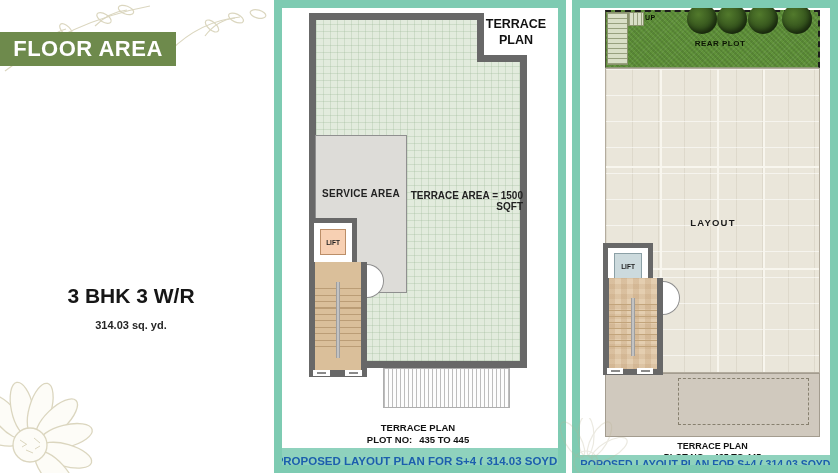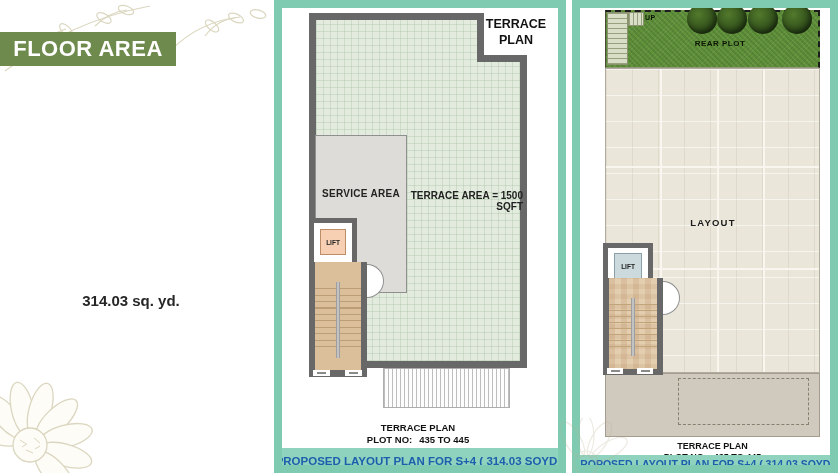--- a/index.html
+++ b/index.html
@@ -5,21 +5,21 @@
   html,body{margin:0;padding:0;background:#fff;}
   body{font-family:"Liberation Sans",sans-serif;}
   .stage{position:relative;width:840px;height:473px;overflow:hidden;background:#fff;}
 
   
   .olive-banner{position:absolute;left:0;top:32px;width:176px;height:34px;background:#6e8a4c;
     display:flex;align-items:center;justify-content:center;z-index:2;}
   .olive-banner span{color:#fff;font-weight:bold;font-size:22px;letter-spacing:.5px;}
   .unit-info{position:absolute;left:6px;top:283px;width:250px;text-align:center;color:#161616;z-index:2;}
   .unit-line{font-size:21px;font-weight:bold;line-height:1.28;}
-  .unit-area{font-size:15px;font-weight:bold;margin-top:9px;color:#262626;}
+  .unit-area{font-size:11px;font-weight:bold;margin-top:9px;color:#262626;}
 
   
   .panel{position:absolute;top:0;height:473px;background:#fff;border:8px solid #7ecbb2;box-sizing:border-box;overflow:hidden;}
   .panel-mid{left:274px;width:292px;}
   .panel-right{left:572px;width:266px;}
 
   .banner-strip{position:absolute;left:-8px;right:-8px;bottom:-8px;background:#8fd2bd;
     display:flex;align-items:center;justify-content:center;z-index:8;}
   .banner-strip span{font-weight:bold;color:#1b5fad;white-space:nowrap;}
 
@@ -128,20 +128,21 @@
       <ellipse cx="46" cy="18" rx="8" ry="20" transform="rotate(30 46 45)"></ellipse>
       <ellipse cx="46" cy="18" rx="8" ry="20" transform="rotate(60 46 45)"></ellipse>
       <circle cx="46" cy="45" r="12"></circle>
     </g>
   </svg>
 
   <div class="olive-banner">
     <span>FLOOR AREA</span>
   </div>
   <div class="unit-info">
+    <div class="unit-line">3 BHK 3 W/R</div>
     <div class="unit-area">314.03 sq. yd.</div>
   </div>
 
   <div class="panel panel-mid">
 
     <div class="wallbox t-room" style="left:27px;top:5px;width:218px;height:355px;"></div>
     <div class="wallbox t-notch" style="left:195px;top:5px;width:50px;height:49px;"></div>
     <div class="corner-lbl" style="left:198px;top:8px;width:72px;">TERRACE PLAN</div>
 
     <div class="wallbox service" style="left:33px;top:127px;width:92px;height:158px;">

